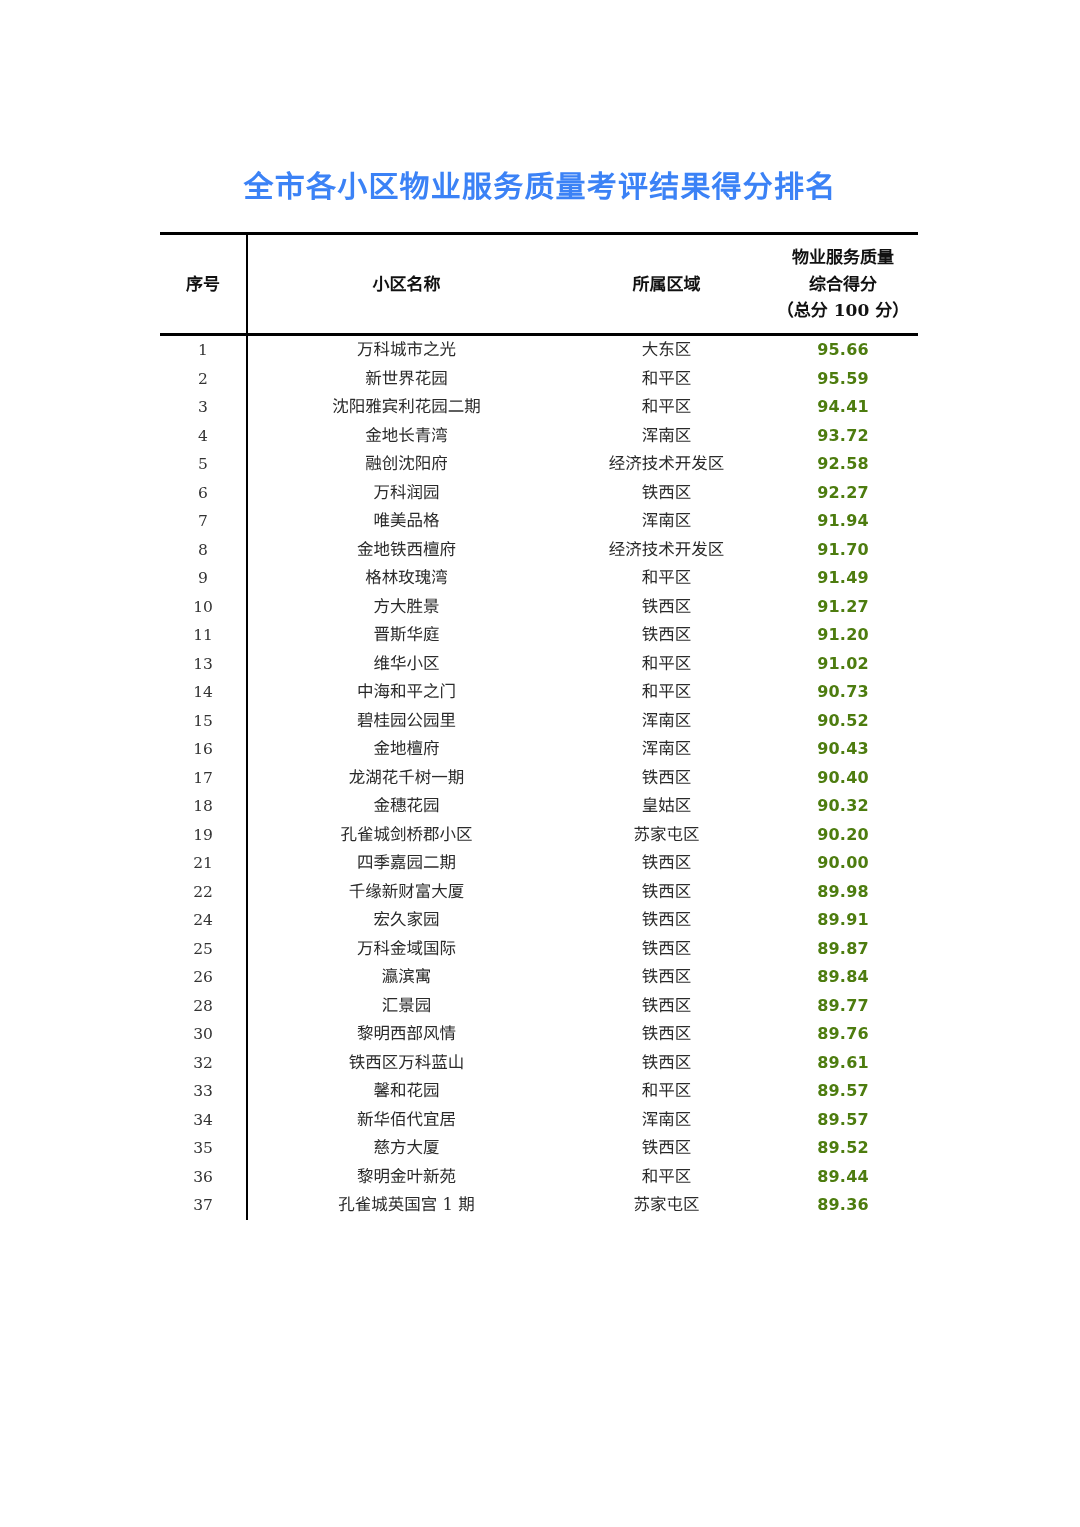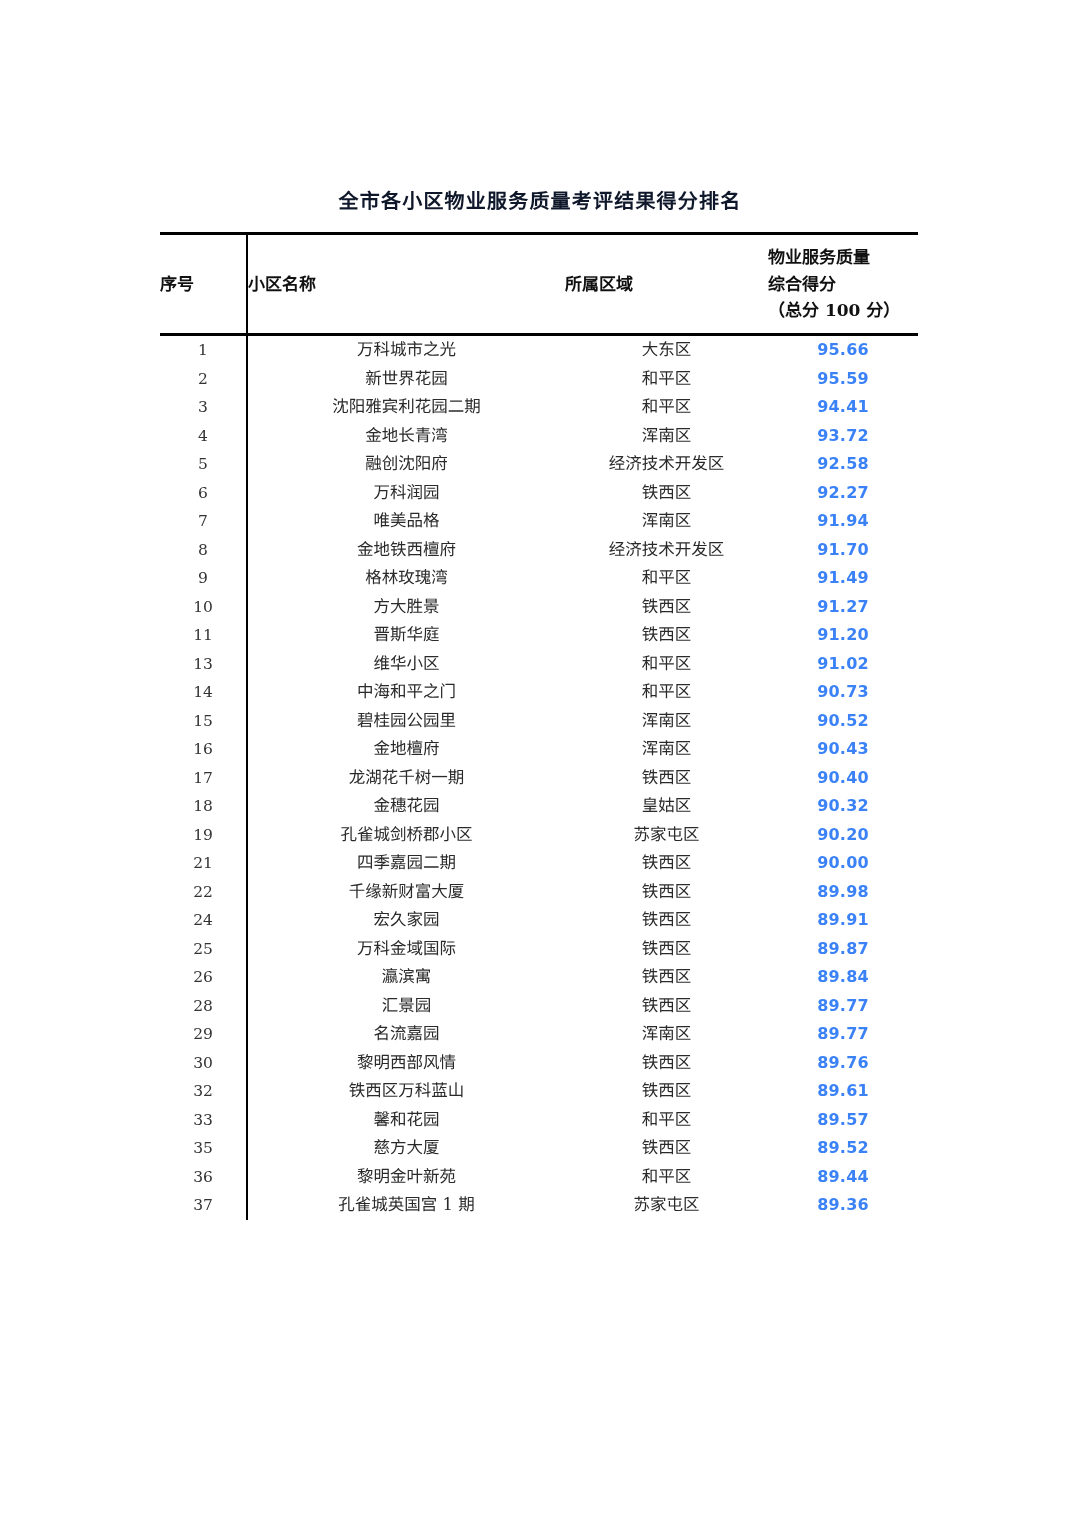--- a/index.html
+++ b/index.html
@@ -21,28 +21,28 @@
     width: 1080px;
     height: 1527px;
     box-sizing: border-box;
     overflow: hidden;
   }
 
   
   .doc-title {
     position: absolute;
     left: 0;
-    top: 176px;
+    top: 148px;
     width: 1080px;
     text-align: center;
     font-family: "DejaVu Sans", "Liberation Sans", sans-serif;
     font-weight: 700;
-    font-size: 20px;
+    font-size: 30px;
     letter-spacing: 1.2px;
-    color: #0f172a;
+    color: #3b82f6;
     line-height: 1.25;
     white-space: nowrap;
   }
 
   
   .table-wrap {
     position: absolute;
     left: 160px;
     top: 232px;
     width: 758px;
@@ -59,21 +59,21 @@
   col.c-name  { width: 318px; }
   col.c-area  { width: 203px; }
   col.c-score { width: 150px; }
 
   
   table.rank-table thead th {
     border-top: 3px solid #000;
     border-bottom: 3px solid #000;
     padding: 0;
     vertical-align: middle;
-    text-align: left;
+    text-align: center;
     font-weight: 700;
     font-family: "DejaVu Serif", "Liberation Serif", serif;
     font-size: 17px;
     color: #111;
     height: 98px;
     line-height: 1.55;
   }
   table.rank-table thead th.idx-head {
     border-right: 2px solid #000;
   }
@@ -102,21 +102,21 @@
   }
   table.rank-table tbody td.name,
   table.rank-table tbody td.area {
     font-family: "DejaVu Serif", "Liberation Serif", serif;
     color: #2a2a2a;
   }
   table.rank-table tbody td.score {
     font-family: "DejaVu Sans", "Liberation Sans", sans-serif;
     font-weight: 700;
     font-size: 16px;
-    color: #3b82f6;
+    color: #4d7c0f;
     letter-spacing: 0.2px;
   }
 </style>
 </head>
 <body>
 
 <div class="page">
 
   <h1 class="doc-title">全市各小区物业服务质量考评结果得分排名</h1>
 
@@ -279,41 +279,41 @@
             <td class="area">铁西区</td>
             <td class="score">89.84</td>
           </tr>
           <tr>
             <td class="idx">28</td>
             <td class="name">汇景园</td>
             <td class="area">铁西区</td>
             <td class="score">89.77</td>
           </tr>
           <tr>
-            <td class="idx">29</td>
-            <td class="name">名流嘉园</td>
-            <td class="area">浑南区</td>
-            <td class="score">89.77</td>
-          </tr>
-          <tr>
             <td class="idx">30</td>
             <td class="name">黎明西部风情</td>
             <td class="area">铁西区</td>
             <td class="score">89.76</td>
           </tr>
           <tr>
             <td class="idx">32</td>
             <td class="name">铁西区万科蓝山</td>
             <td class="area">铁西区</td>
             <td class="score">89.61</td>
           </tr>
           <tr>
             <td class="idx">33</td>
             <td class="name">馨和花园</td>
             <td class="area">和平区</td>
+            <td class="score">89.57</td>
+          </tr>
+          <tr>
+            <td class="idx">34</td>
+            <td class="name">新华佰代宜居</td>
+            <td class="area">浑南区</td>
             <td class="score">89.57</td>
           </tr>
           <tr>
             <td class="idx">35</td>
             <td class="name">慈方大厦</td>
             <td class="area">铁西区</td>
             <td class="score">89.52</td>
           </tr>
           <tr>
             <td class="idx">36</td>

